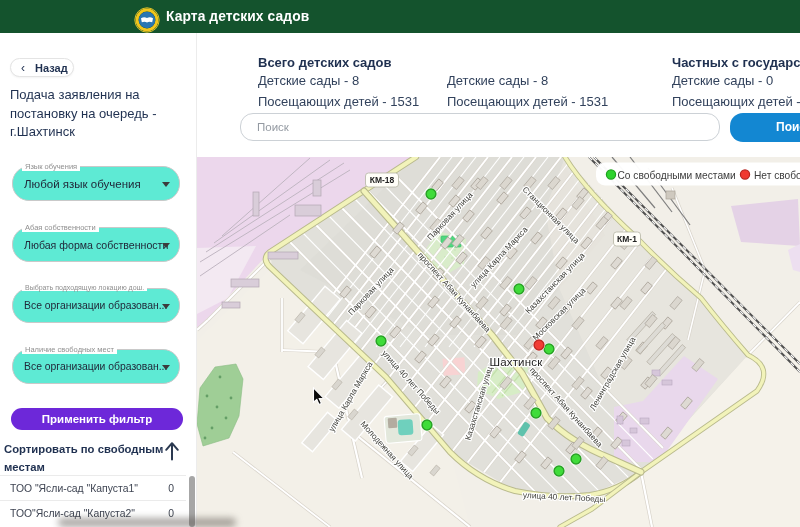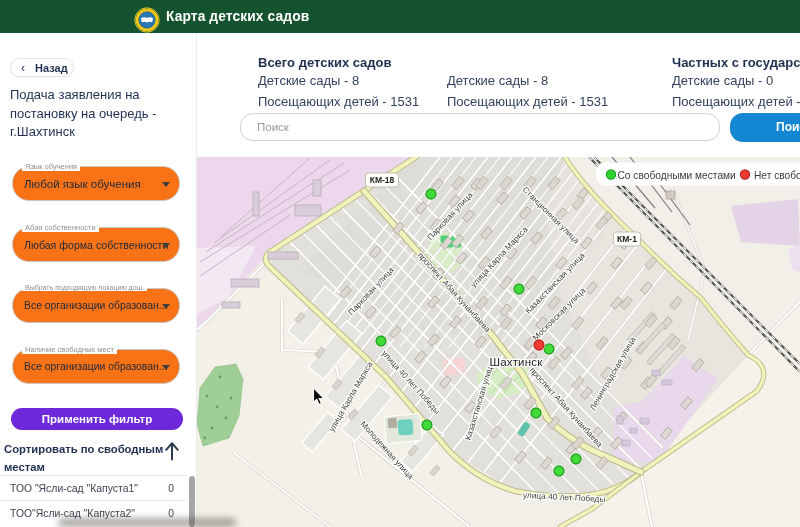--- a/index.html
+++ b/index.html
@@ -9,21 +9,21 @@
 .st{position:absolute;white-space:nowrap;font-size:13px;color:#32425c}
 .sth{font-weight:bold;font-size:13px;color:#1f3050}
 #searchbox{position:absolute;left:240px;top:113px;width:480px;height:28px;border:1.2px solid #ccd1d6;border-radius:13px;background:#fff}
 #searchph{position:absolute;left:16px;top:7px;font-size:11.5px;color:#949aa2}
 #searchbtn{position:absolute;left:730px;top:113px;width:85px;height:29px;background:#1387d2;border-radius:13px;color:#fff;font-weight:bold;font-size:12px;line-height:29px;padding-left:46px}
 #sidebar{position:absolute;left:0;top:33px;width:197px;height:494px;background:#fff;z-index:5;border-right:1px solid #ececec}
 #back{position:absolute;left:10px;top:25px;width:64px;height:19px;border:1.2px solid #e4e4e4;border-radius:10px;background:#fff;box-shadow:0 1px 2px rgba(0,0,0,.05)}
 #back .ch{position:absolute;left:10px;top:2px;font-size:12px;color:#1f3050}
 #back .tx{position:absolute;left:24px;top:3px;font-size:11px;font-weight:600;color:#1f3050}
 #stitle{position:absolute;left:10px;top:53px;width:185px;font-size:13px;font-weight:normal;color:#1f3050;line-height:18.5px}
-.fs{position:absolute;left:12px;width:168px;height:35px;border:1.2px solid #c9c9c9;border-radius:17px;background:#f97316}
+.fs{position:absolute;left:12px;width:168px;height:35px;border:1.2px solid #c9c9c9;border-radius:17px;background:#5eead4}
 .fs .lb{position:absolute;top:-5px;left:9px;background:#fff;padding:0 3px;font-size:7.5px;color:#8f8f8f;white-space:nowrap}
 .fs .vl{position:absolute;left:11px;top:10.5px;font-size:11.5px;color:#21293a;white-space:nowrap}
 .fs .ar{position:absolute;right:9px;top:15px;width:0;height:0;border-left:4px solid transparent;border-right:4px solid transparent;border-top:5px solid #3c3c3c}
 #applybtn{position:absolute;left:11px;top:375px;width:172px;height:22px;background:#6d28d9;border-radius:11px;color:#fff;font-weight:bold;font-size:11.5px;text-align:center;line-height:22px}
 #sorthdr{position:absolute;left:4px;top:407px;width:162px;text-align:left;font-size:11.3px;font-weight:bold;color:#1f3050;line-height:18px}
 #sortarrow{position:absolute;left:162px;top:407px}
 .row{position:absolute;left:0;width:186px;height:25px;border-top:1px solid #ebebeb;font-size:10.4px;color:#3e4452}
 .row .n{position:absolute;left:10px;top:7px;white-space:nowrap}
 .row .z{position:absolute;right:12px;top:7px}
 #sbtrack{position:absolute;left:189px;top:443px;width:6px;height:51px;background:#a6a6a6;border-radius:3px}

